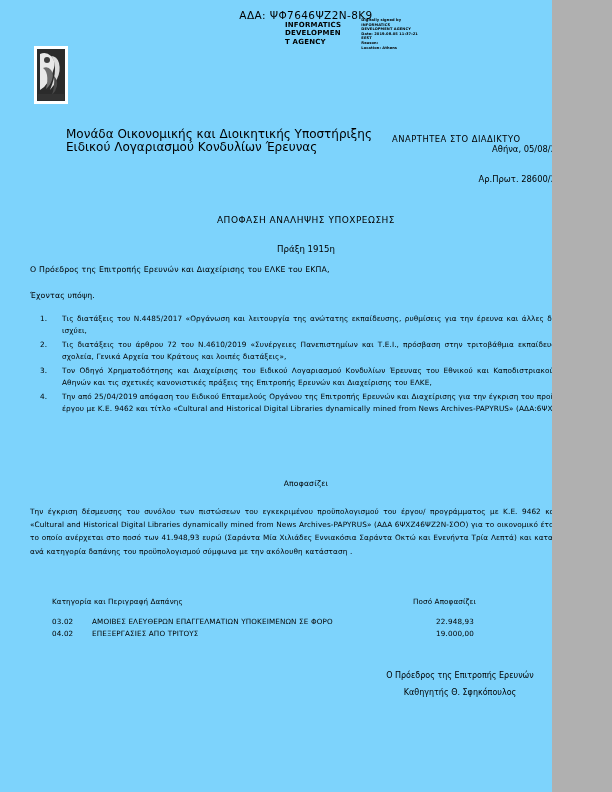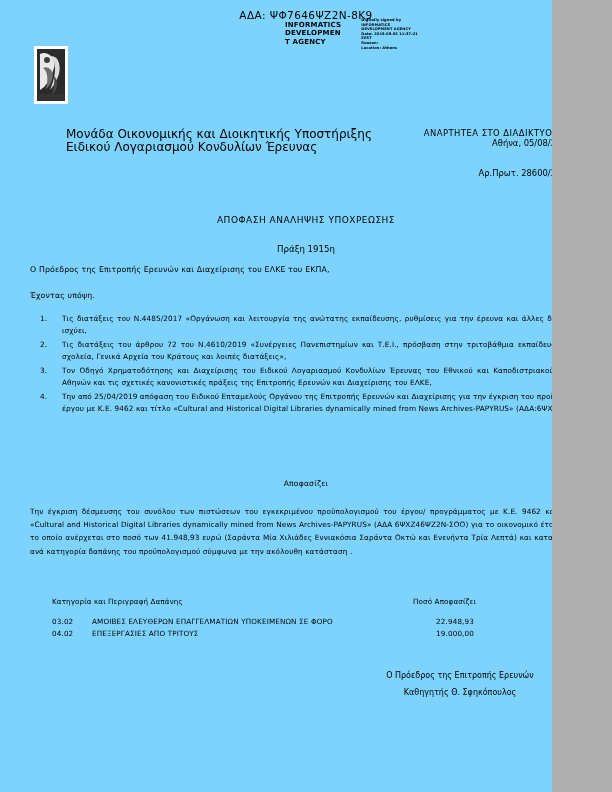--- a/index.html
+++ b/index.html
@@ -107,21 +107,21 @@
     white-space: nowrap;
   }
   .right-col {
     position: absolute;
     top: 128px;
     left: 392px;
     width: 192px;
     font-size: 8.4px;
     color: #000;
   }
-  .r-anarthtea { text-align: center; letter-spacing: 0.5px; }
+  .r-anarthtea { letter-spacing: 0.5px; margin-top: 6px; }
   .r-city { text-align: right; padding-right: 12px; }
   .r-prot { text-align: right; margin-top: 20px; padding-right: 12px; }
 
   
   .doc-title {
     position: absolute;
     top: 215px;
     left: 0;
     width: 612px;
     text-align: center;

